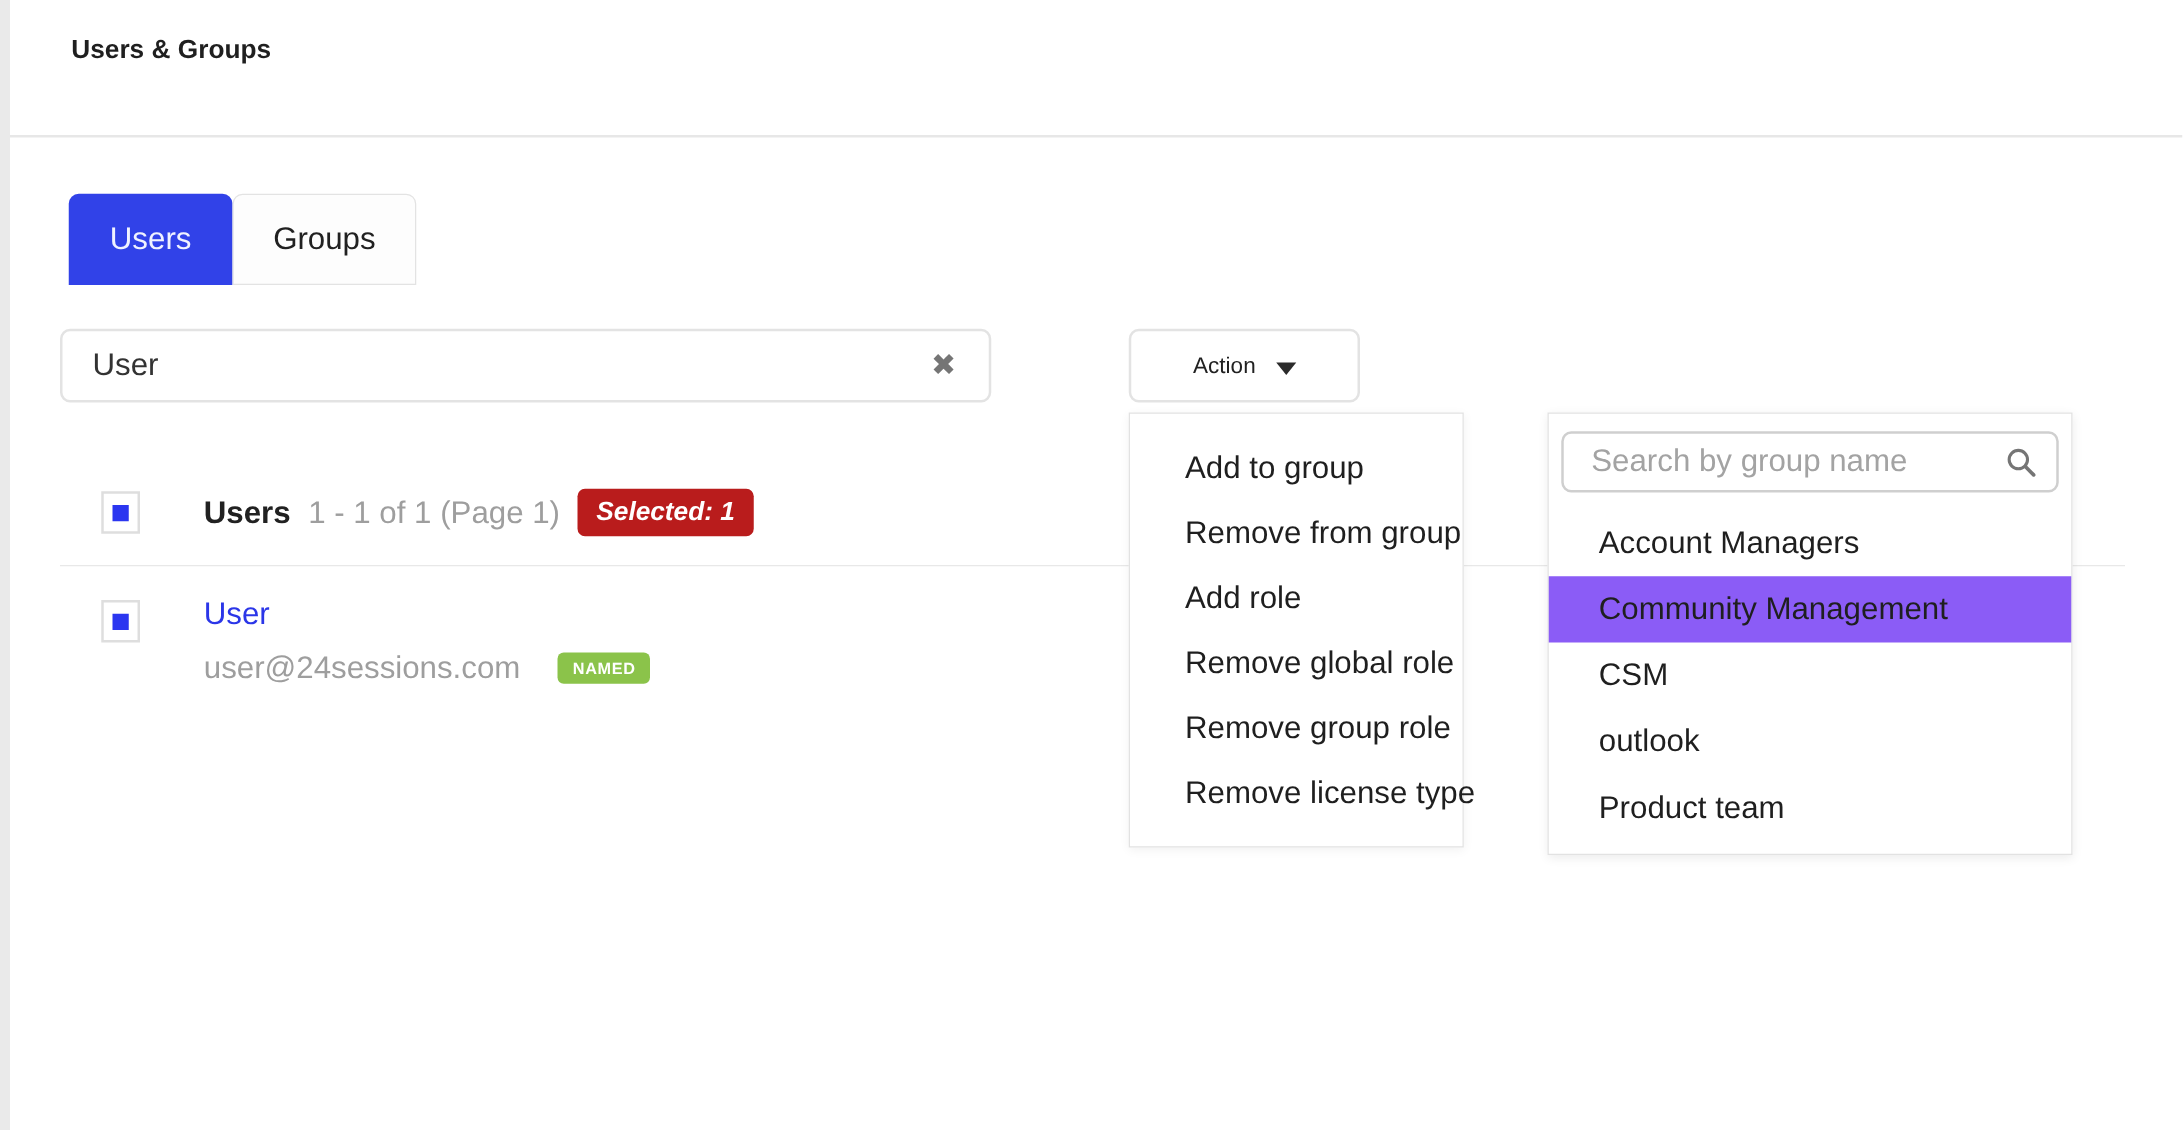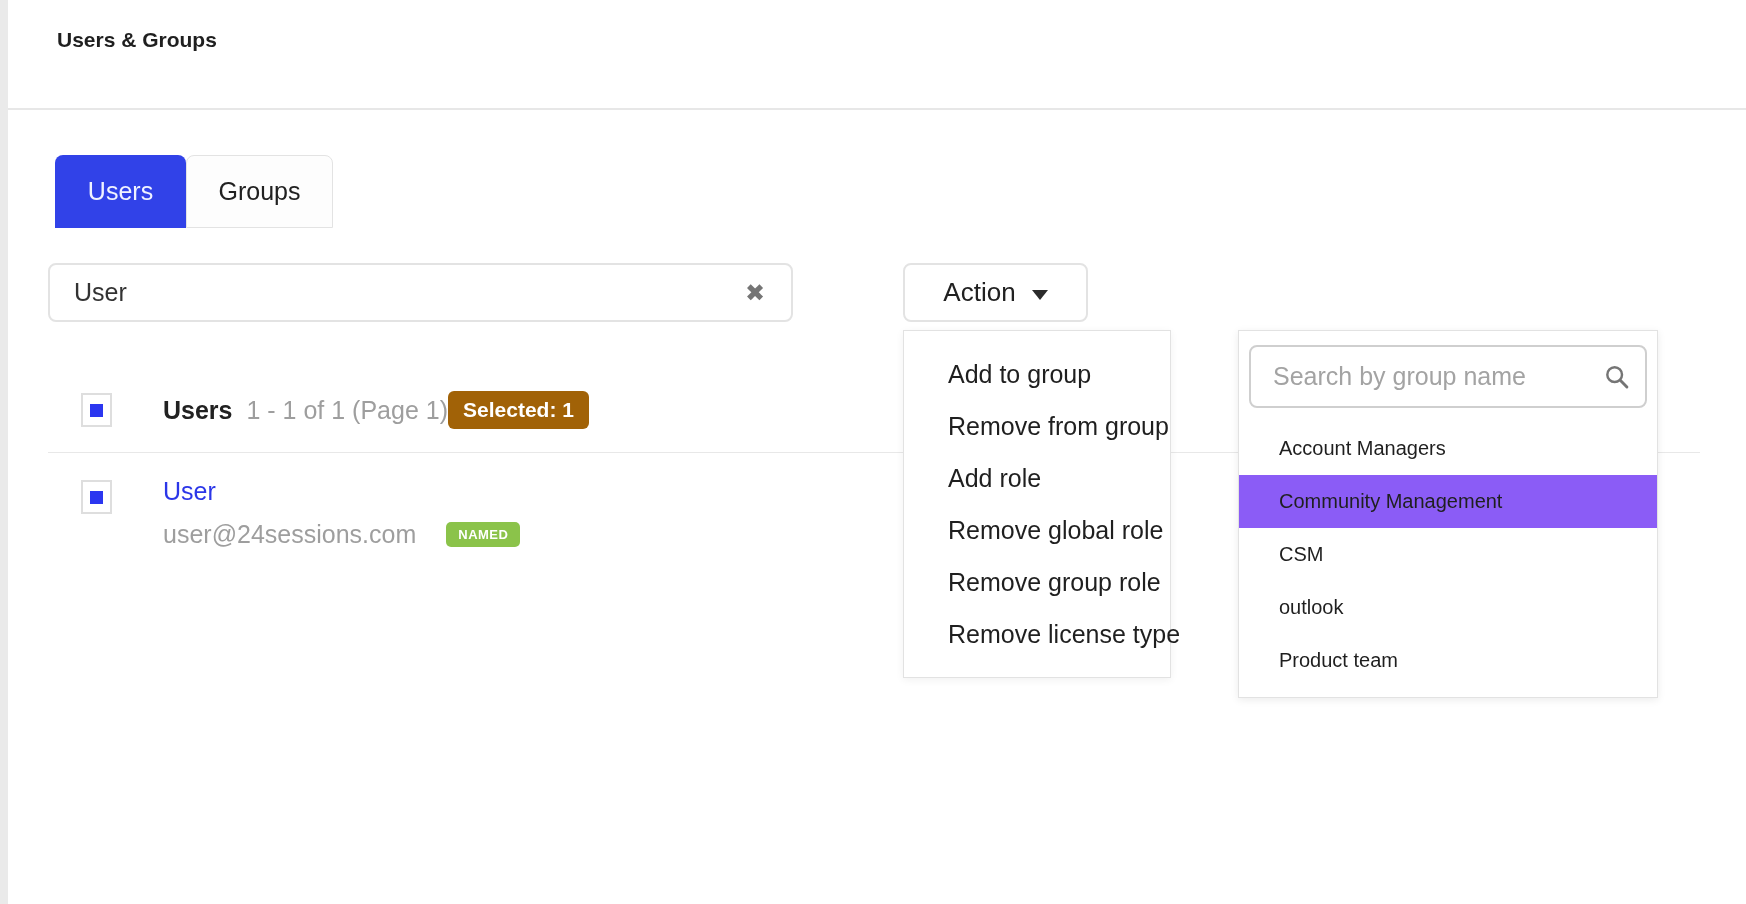--- a/index.html
+++ b/index.html
@@ -21,33 +21,33 @@
 
   
   .user-search{position:absolute;left:48px;top:263px;width:745px;height:59px;box-sizing:border-box;
       border:2px solid #e3e3e3;border-radius:8px;background:#fff;display:flex;align-items:center;}
   .user-search input{flex:1;border:none;outline:none;font-size:25px;color:#333;
       padding:0 0 0 24px;font-family:inherit;background:transparent;}
   .clear-x{font-size:24px;color:#757575;padding:0 26px 0 10px;cursor:pointer;font-weight:bold;}
 
   .action-btn{position:absolute;left:903px;top:263px;width:185px;height:59px;box-sizing:border-box;
       border:2px solid #e3e3e3;border-radius:8px;background:#fff;display:flex;align-items:center;
-      justify-content:center;gap:16px;font-size:26px;color:#212121;cursor:pointer;}
+      justify-content:center;gap:16px;font-size:18px;color:#212121;cursor:pointer;}
   .caret-down{width:0;height:0;border-left:8px solid transparent;border-right:8px solid transparent;
       border-top:10px solid #2b2b2b;margin-top:4px;}
 
   
   .list-header{position:absolute;left:81px;top:391px;display:flex;align-items:center;}
   .checkbox{width:31px;height:34px;box-sizing:border-box;border:2px solid #dedede;background:#fff;
       display:flex;align-items:center;justify-content:center;cursor:pointer;}
   .checkbox .inner{width:13px;height:13px;background:#2b36f0;}
   .list-title{font-size:25px;font-weight:bold;margin-left:51px;}
   .list-range{font-size:25px;color:#9e9e9e;margin-left:14px;}
-  .selected-badge{background:#a16207;color:#fff;font-size:21px;font-weight:bold;
-      padding:7px 15px;border-radius:6px;}
+  .selected-badge{margin-left:14px;background:#b91c1c;color:#fff;font-size:21px;font-weight:bold;
+      padding:7px 15px;border-radius:6px;font-style:italic;}
   .row-divider{position:absolute;left:48px;right:46px;top:452px;height:1px;background:#e8e8e8;}
 
   
   .user-row{position:absolute;left:81px;top:480px;display:flex;}
   .user-info{margin-left:51px;margin-top:-3px;}
   .user-name{font-size:25px;color:#2b36e8;cursor:pointer;}
   .user-sub{display:flex;align-items:center;margin-top:14px;}
   .user-email{font-size:25px;color:#9e9e9e;}
   .named-badge{margin-left:30px;background:#8bc34a;color:#fff;font-size:13px;font-weight:bold;
       letter-spacing:0.5px;padding:5px 12px;border-radius:5px;}
@@ -56,28 +56,28 @@
   .action-menu{position:absolute;left:903px;top:330px;width:268px;box-sizing:border-box;
       background:#fff;border:1px solid #e2e2e2;box-shadow:0 2px 8px rgba(0,0,0,0.06);
       padding:17px 0;z-index:5;}
   .menu-item{height:52px;display:flex;align-items:center;padding-left:44px;font-size:25px;
       color:#1f1f1f;cursor:pointer;white-space:nowrap;}
 
   
   .group-panel{position:absolute;left:1238px;top:330px;width:420px;box-sizing:border-box;
       background:#fff;border:1px solid #e2e2e2;box-shadow:0 2px 8px rgba(0,0,0,0.08);
       padding:14px 0 10px 0;z-index:6;}
-  .group-search{margin:0 10px;height:63px;box-sizing:border-box;border:2px solid #cfcfcf;
+  .group-search{margin:0 10px;height:49px;box-sizing:border-box;border:2px solid #cfcfcf;
       border-radius:8px;display:flex;align-items:center;background:#fff;}
   .group-search input{flex:1;border:none;outline:none;font-size:25px;color:#333;
       padding:0 0 0 22px;font-family:inherit;background:transparent;}
   .group-search input::placeholder{color:#a3a3a3;}
   .mag-icon{padding:0 20px 0 8px;display:flex;align-items:center;cursor:pointer;}
   .group-list{margin-top:14px;}
-  .group-item{height:53px;display:flex;align-items:center;padding-left:40px;font-size:20px;
+  .group-item{height:53px;display:flex;align-items:center;padding-left:40px;font-size:25px;
       color:#1f1f1f;cursor:pointer;}
   .group-item.highlighted{background:#8b5cf6;}
 </style>
 </head>
 <body>
 
 <div class="left-strip"></div>
 
 <div class="page-title">Users &amp; Groups</div>
 <div class="header-divider"></div>

